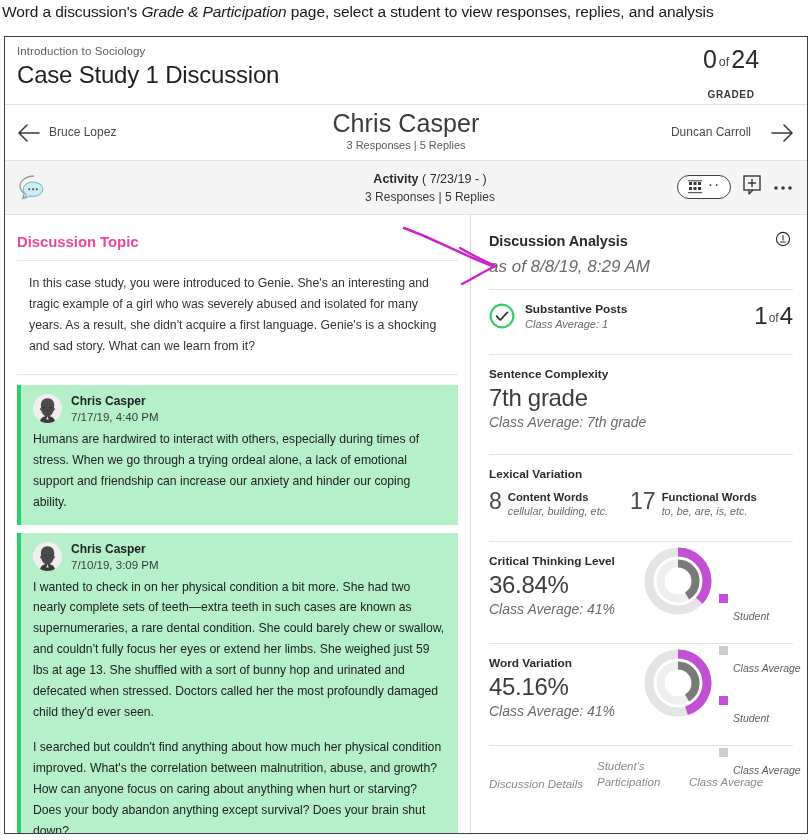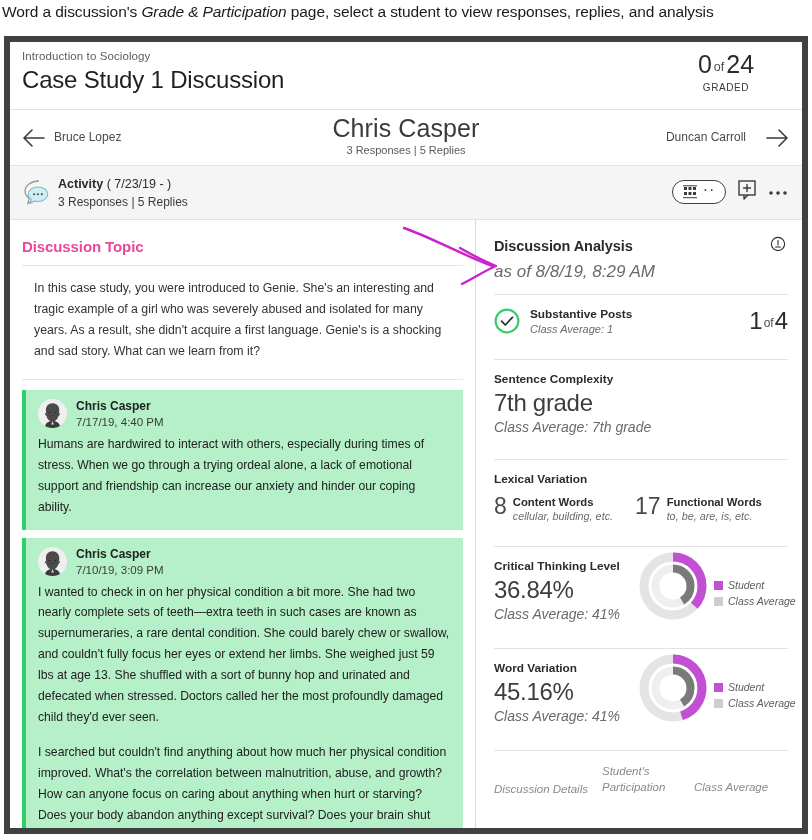--- a/index.html
+++ b/index.html
@@ -30,21 +30,21 @@
   }
   .caption-bar .ital { font-style: italic; }
 
   
   .screen {
     position: relative;
     margin: 0 4px;
     width: 804px;
     height: 798px;
     box-sizing: border-box;
-    border: 6px solid #404040;
+    border: 1px solid #404040;
     background: #ffffff;
     overflow: hidden;
   }
 
   
   .assignment-header {
     position: relative;
     height: 68px;
     box-sizing: border-box;
     border-bottom: 1px solid #e2e2e2;
@@ -77,24 +77,24 @@
   }
   .graded-nums .of {
     font-size: 12.5px;
     color: #4a4a4a;
     padding: 0 2px;
     vertical-align: 2px;
   }
   .graded-nums .denom { font-size: 25px; }
   .graded-label {
     font-size: 10px;
-    font-weight: normal;
+    font-weight: bold;
     letter-spacing: 0.6px;
     color: #3a3a3a;
-    margin-top: 5px;
+    margin-top: 17px;
   }
 
   
   .student-nav {
     position: relative;
     height: 56px;
     box-sizing: border-box;
     border-bottom: 1px solid #e2e2e2;
     background: #ffffff;
   }
@@ -146,20 +146,21 @@
   .activity-icon {
     position: absolute;
     left: 10px;
     top: 11px;
     width: 32px;
     height: 32px;
   }
   .activity-text {
     margin-left: 38px;
     padding-top: 3px;
+    text-align: center;
   }
   .activity-line1 {
     font-size: 12.5px;
     color: #2b2b2b;
   }
   .activity-line1 b { font-weight: bold; }
   .activity-line2 {
     font-size: 12px;
     color: #3a3a3a;
     margin-top: 4px;
@@ -414,20 +415,21 @@
     align-items: center;
     gap: 5px;
     margin-bottom: 4px;
   }
   .legend-swatch { width: 9px; height: 9px; flex: 0 0 9px; }
   .legend-text {
     font-size: 10.5px;
     font-style: italic;
     color: #5d5d5d;
     white-space: nowrap;
+    margin-top: 36px;
   }
 
   
   .details-table {
     display: flex;
     padding-top: 13px;
     align-items: flex-end;
   }
   .dt-c1 { width: 108px; font-size: 11.5px; font-style: italic; color: #8a8a8a; }
   .dt-c2 { width: 92px; font-size: 11.5px; font-style: italic; color: #8a8a8a; line-height: 1.35;}

